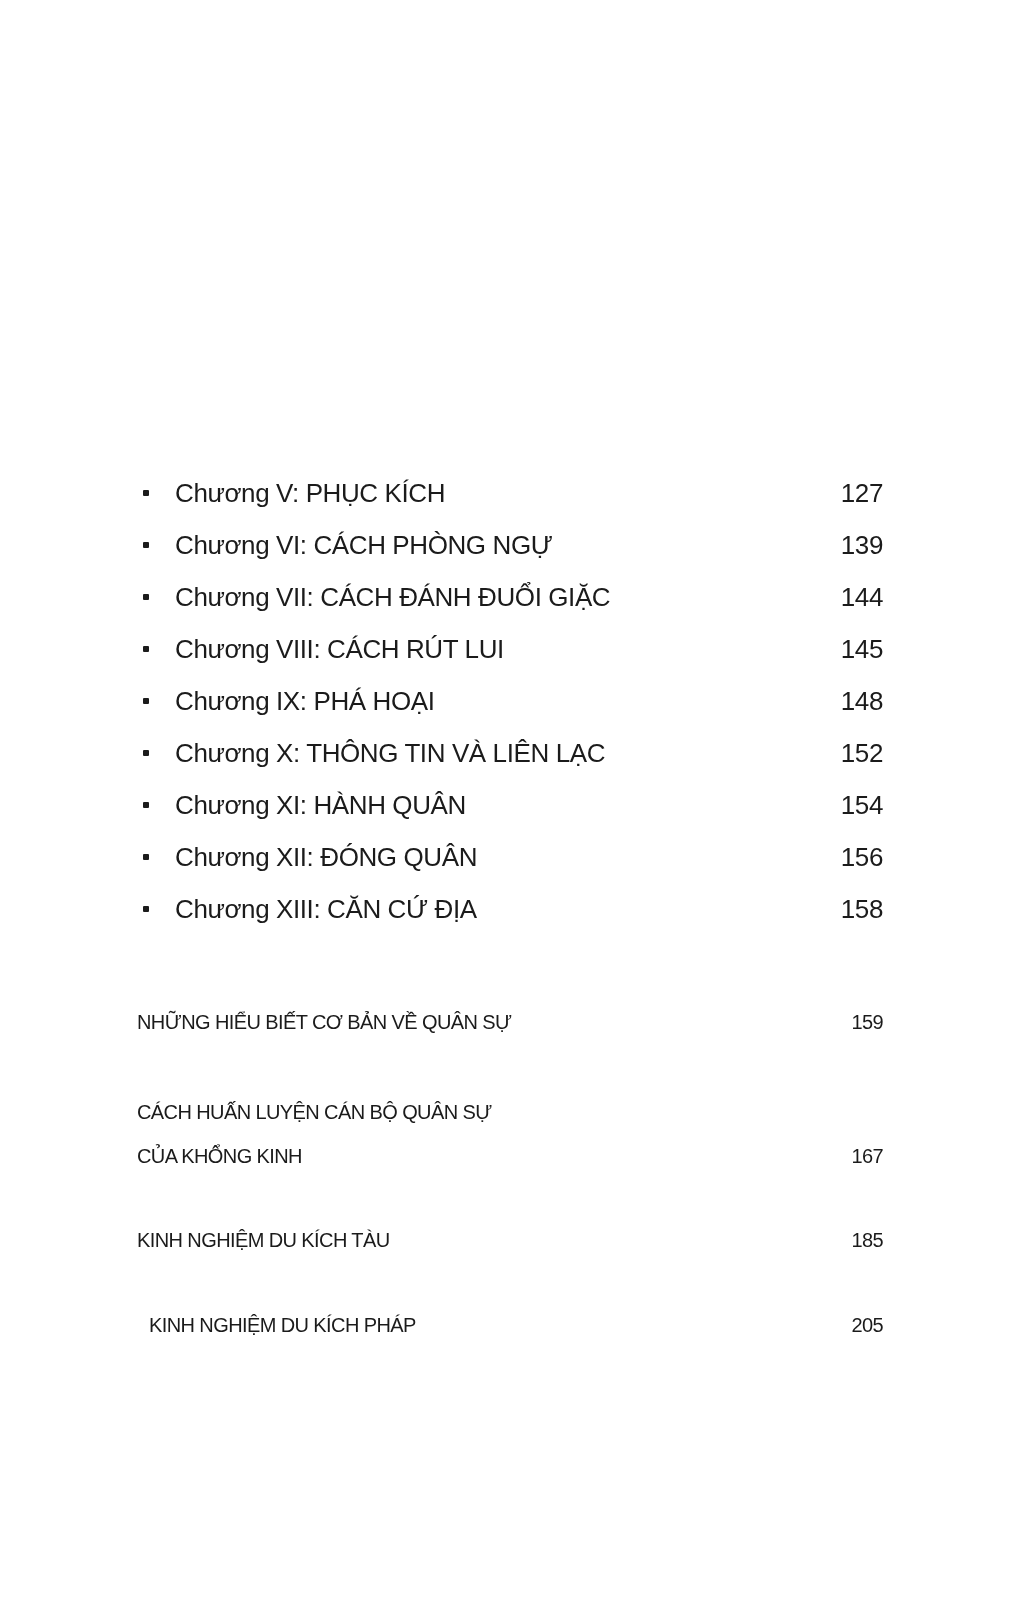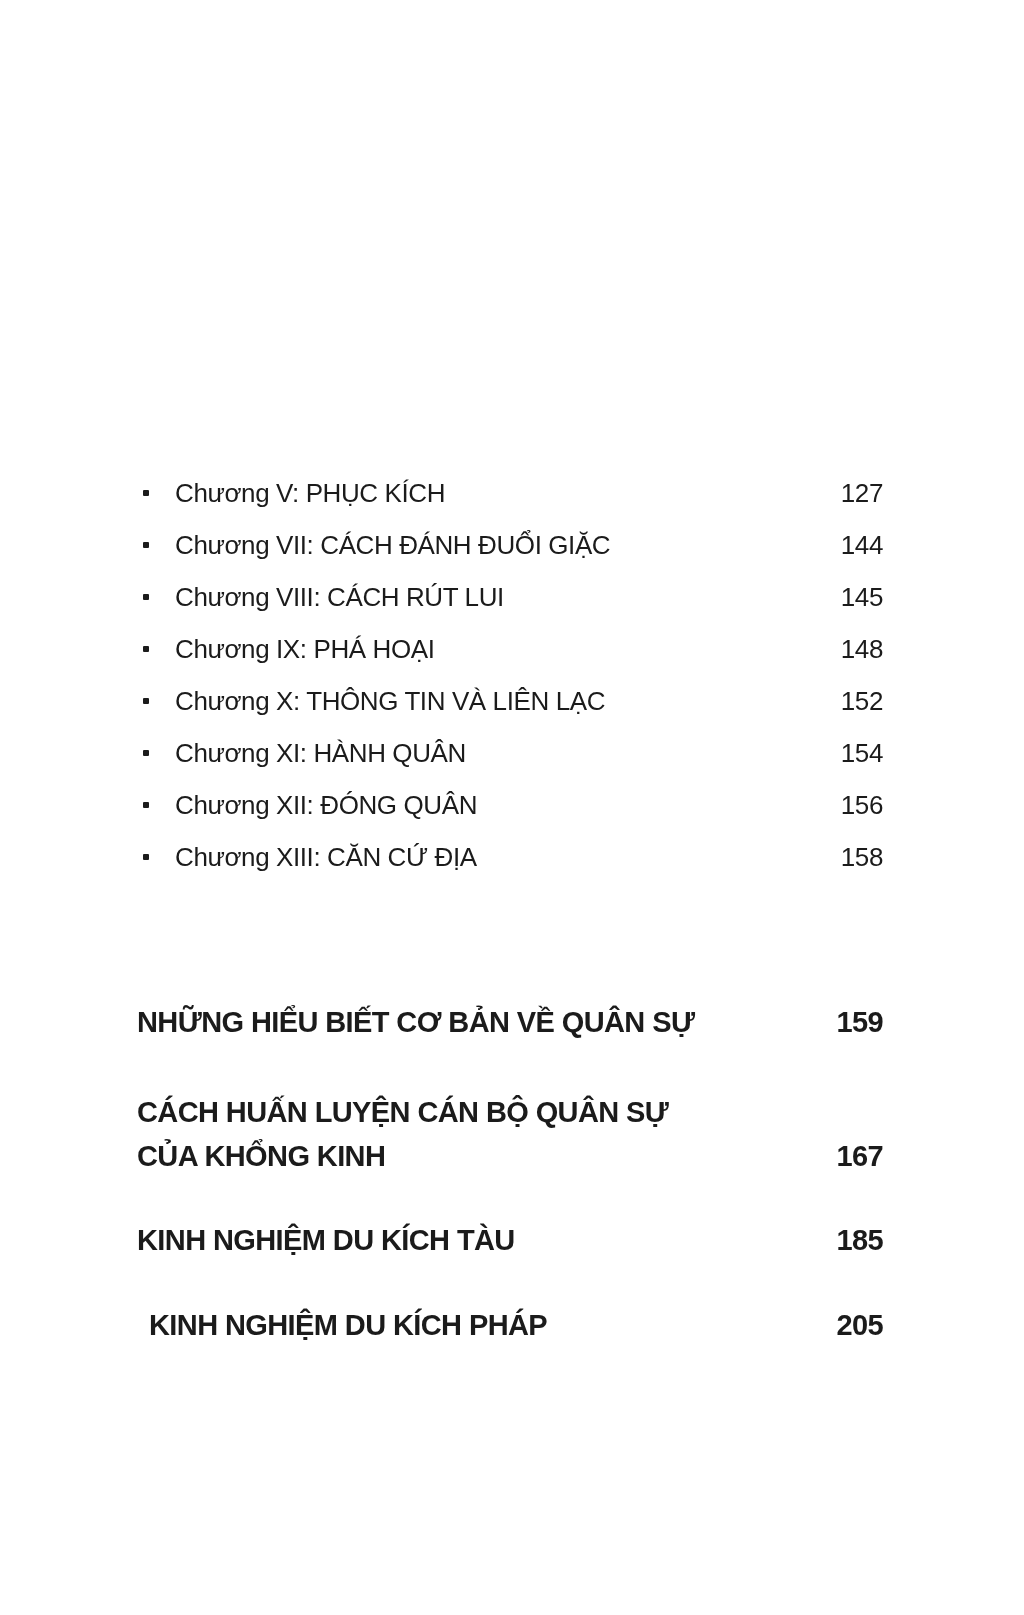--- a/index.html
+++ b/index.html
@@ -50,22 +50,22 @@
     overflow: hidden;
   }
   .page-num {
     flex: 0 0 auto;
     text-align: right;
   }
   .section {
     position: absolute;
     left: 137px;
     right: 141px;
-    font-size: 29px;
-    font-weight: 700;
+    font-size: 20px;
+    font-weight: 400;
     letter-spacing: -0.6px;
   }
   .section-row {
     display: flex;
     align-items: center;
     justify-content: space-between;
     height: 44px;
     white-space: nowrap;
   }
   .section-1 { top: 1000px; }
@@ -81,20 +81,27 @@
   <div class="chapter-list">
 
     <div class="chapter-row">
       <span class="bullet-cell">
           <span class="bullet-square"></span>
         </span>
       <span class="chapter-label">Chương V: PHỤC KÍCH</span>
       <span class="page-num">127</span>
     </div>
 
+    <div class="chapter-row">
+      <span class="bullet-cell">
+          <span class="bullet-square"></span>
+        </span>
+      <span class="chapter-label">Chương VI: CÁCH PHÒNG NGỰ</span>
+      <span class="page-num">139</span>
+    </div>
 
     <div class="chapter-row">
       <span class="bullet-cell">
           <span class="bullet-square"></span>
         </span>
       <span class="chapter-label">Chương VII: CÁCH ĐÁNH ĐUỔI GIẶC</span>
       <span class="page-num">144</span>
     </div>
 
     <div class="chapter-row">

